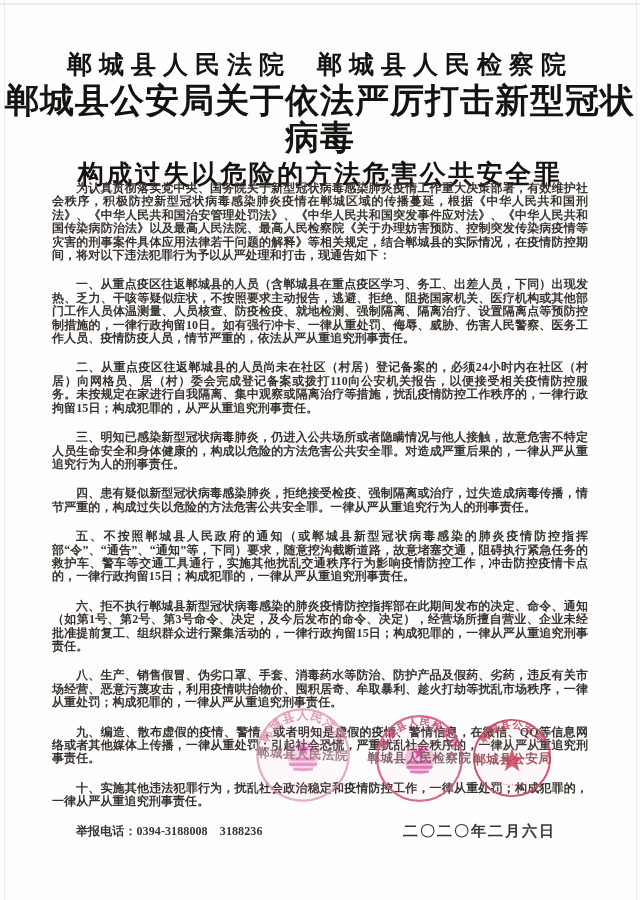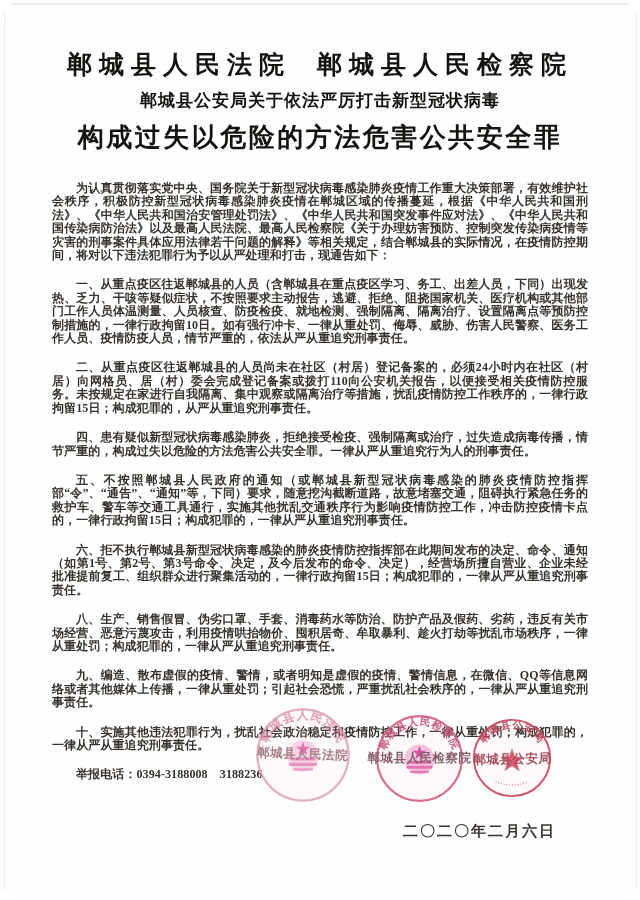--- a/index.html
+++ b/index.html
@@ -1,28 +1,27 @@
 <!DOCTYPE html>
 <html><head>
 <meta charset="utf-8">
 <style>
   html,body{margin:0;padding:0;background:#ffffff;}
   .page{
     position:relative;width:640px;height:900px;background:#fefefe;overflow:hidden;
     font-family:"Liberation Serif", serif;
-    border-radius:24px;
   }
   
   .edge-top{position:absolute;top:3px;left:0;right:0;height:2px;background:#dfe2e6;opacity:.65;}
   .edge-left{position:absolute;top:0;bottom:0;left:4px;width:1px;background:#e9ebee;}
   .edge-right{position:absolute;top:0;bottom:0;right:3px;width:1px;background:#e9ebee;}
 
   .doc-title{position:absolute;top:48px;left:0;right:0;text-align:center;color:#15130f;}
   .title-row1{display:flex;justify-content:center;column-gap:26px;font-size:25px;font-weight:bold;letter-spacing:7px;line-height:34px;}
-  .title-row2{font-size:17px;font-weight:bold;letter-spacing:1px;line-height:37px;}
+  .title-row2{font-size:34px;font-weight:bold;letter-spacing:1px;line-height:37px;}
   .title-row3{font-size:26px;font-weight:bold;letter-spacing:2.5px;line-height:37px;}
 
   .doc-body{position:absolute;top:166px;left:36px;right:36px;color:#37322d;}
   .doc-body p{
     margin:16px;text-indent:2em;text-align:justify;
     font-size:12px;line-height:13.4px;font-weight:bold;letter-spacing:.1px;
   }
   .hotline{letter-spacing:.4px;}
 
   
@@ -60,20 +59,21 @@
       <span>郸城县人民检察院</span>
     </div>
     <div class="title-row2">郸城县公安局关于依法严厉打击新型冠状病毒</div>
     <div class="title-row3">构成过失以危险的方法危害公共安全罪</div>
   </div>
 
   <div class="doc-body">
     <p>为认真贯彻落实党中央、国务院关于新型冠状病毒感染肺炎疫情工作重大决策部署，有效维护社会秩序，积极防控新型冠状病毒感染肺炎疫情在郸城区域的传播蔓延，根据《中华人民共和国刑法》、《中华人民共和国治安管理处罚法》、《中华人民共和国突发事件应对法》、《中华人民共和国传染病防治法》以及最高人民法院、最高人民检察院《关于办理妨害预防、控制突发传染病疫情等灾害的刑事案件具体应用法律若干问题的解释》等相关规定，结合郸城县的实际情况，在疫情防控期间，将对以下违法犯罪行为予以从严处理和打击，现通告如下：</p>
     <p>一、从重点疫区往返郸城县的人员（含郸城县在重点疫区学习、务工、出差人员，下同）出现发热、乏力、干咳等疑似症状，不按照要求主动报告，逃避、拒绝、阻挠国家机关、医疗机构或其他部门工作人员体温测量、人员核查、防疫检疫、就地检测、强制隔离、隔离治疗、设置隔离点等预防控制措施的，一律行政拘留10日。如有强行冲卡、一律从重处罚、侮辱、威胁、伤害人民警察、医务工作人员、疫情防疫人员，情节严重的，依法从严从重追究刑事责任。</p>
     <p>二、从重点疫区往返郸城县的人员尚未在社区（村居）登记备案的，必须24小时内在社区（村居）向网格员、居（村）委会完成登记备案或拨打110向公安机关报告，以便接受相关疫情防控服务。未按规定在家进行自我隔离、集中观察或隔离治疗等措施，扰乱疫情防控工作秩序的，一律行政拘留15日；构成犯罪的，从严从重追究刑事责任。</p>
+    <p>三、明知已感染新型冠状病毒肺炎，仍进入公共场所或者隐瞒情况与他人接触，故意危害不特定人员生命安全和身体健康的，构成以危险的方法危害公共安全罪。对造成严重后果的，一律从严从重追究行为人的刑事责任。</p>
     <p>四、患有疑似新型冠状病毒感染肺炎，拒绝接受检疫、强制隔离或治疗，过失造成病毒传播，情节严重的，构成过失以危险的方法危害公共安全罪。一律从严从重追究行为人的刑事责任。</p>
     <p>五、不按照郸城县人民政府的通知（或郸城县新型冠状病毒感染的肺炎疫情防控指挥部“令”、“通告”、“通知”等，下同）要求，随意挖沟截断道路，故意堵塞交通，阻碍执行紧急任务的救护车、警车等交通工具通行，实施其他扰乱交通秩序行为影响疫情防控工作，冲击防控疫情卡点的，一律行政拘留15日；构成犯罪的，一律从严从重追究刑事责任。</p>
     <p>六、拒不执行郸城县新型冠状病毒感染的肺炎疫情防控指挥部在此期间发布的决定、命令、通知（如第1号、第2号、第3号命令、决定，及今后发布的命令、决定），经营场所擅自营业、企业未经批准提前复工、组织群众进行聚集活动的，一律行政拘留15日；构成犯罪的，一律从严从重追究刑事责任。</p>
     <p>八、生产、销售假冒、伪劣口罩、手套、消毒药水等防治、防护产品及假药、劣药，违反有关市场经营、恶意污蔑攻击，利用疫情哄抬物价、囤积居奇、牟取暴利、趁火打劫等扰乱市场秩序，一律从重处罚；构成犯罪的，一律从严从重追究刑事责任。</p>
     <p>九、编造、散布虚假的疫情、警情，或者明知是虚假的疫情、警情信息，在微信、QQ等信息网络或者其他媒体上传播，一律从重处罚；引起社会恐慌，严重扰乱社会秩序的，一律从严从重追究刑事责任。</p>
     <p>十、实施其他违法犯罪行为，扰乱社会政治稳定和疫情防控工作，一律从重处罚；构成犯罪的，一律从严从重追究刑事责任。</p>
     <p class="hotline">举报电话：0394-3188008　3188236</p>
   </div>
 
   <div class="seal seal--court">

